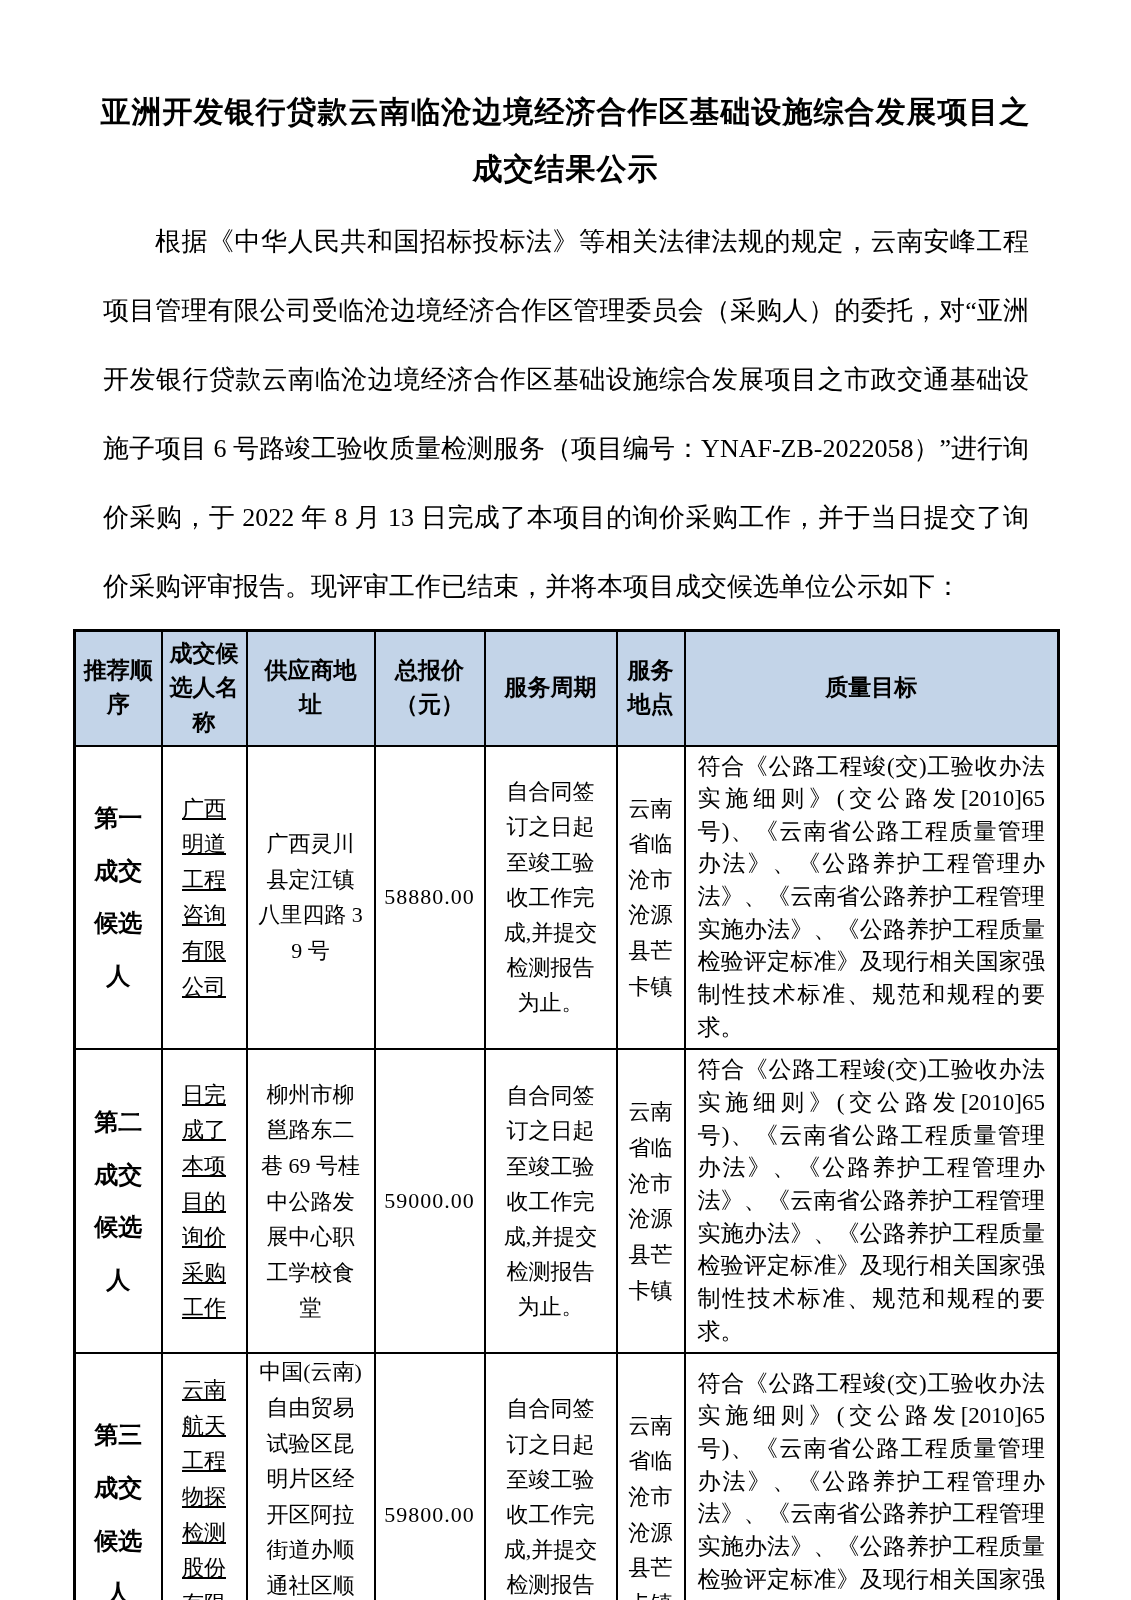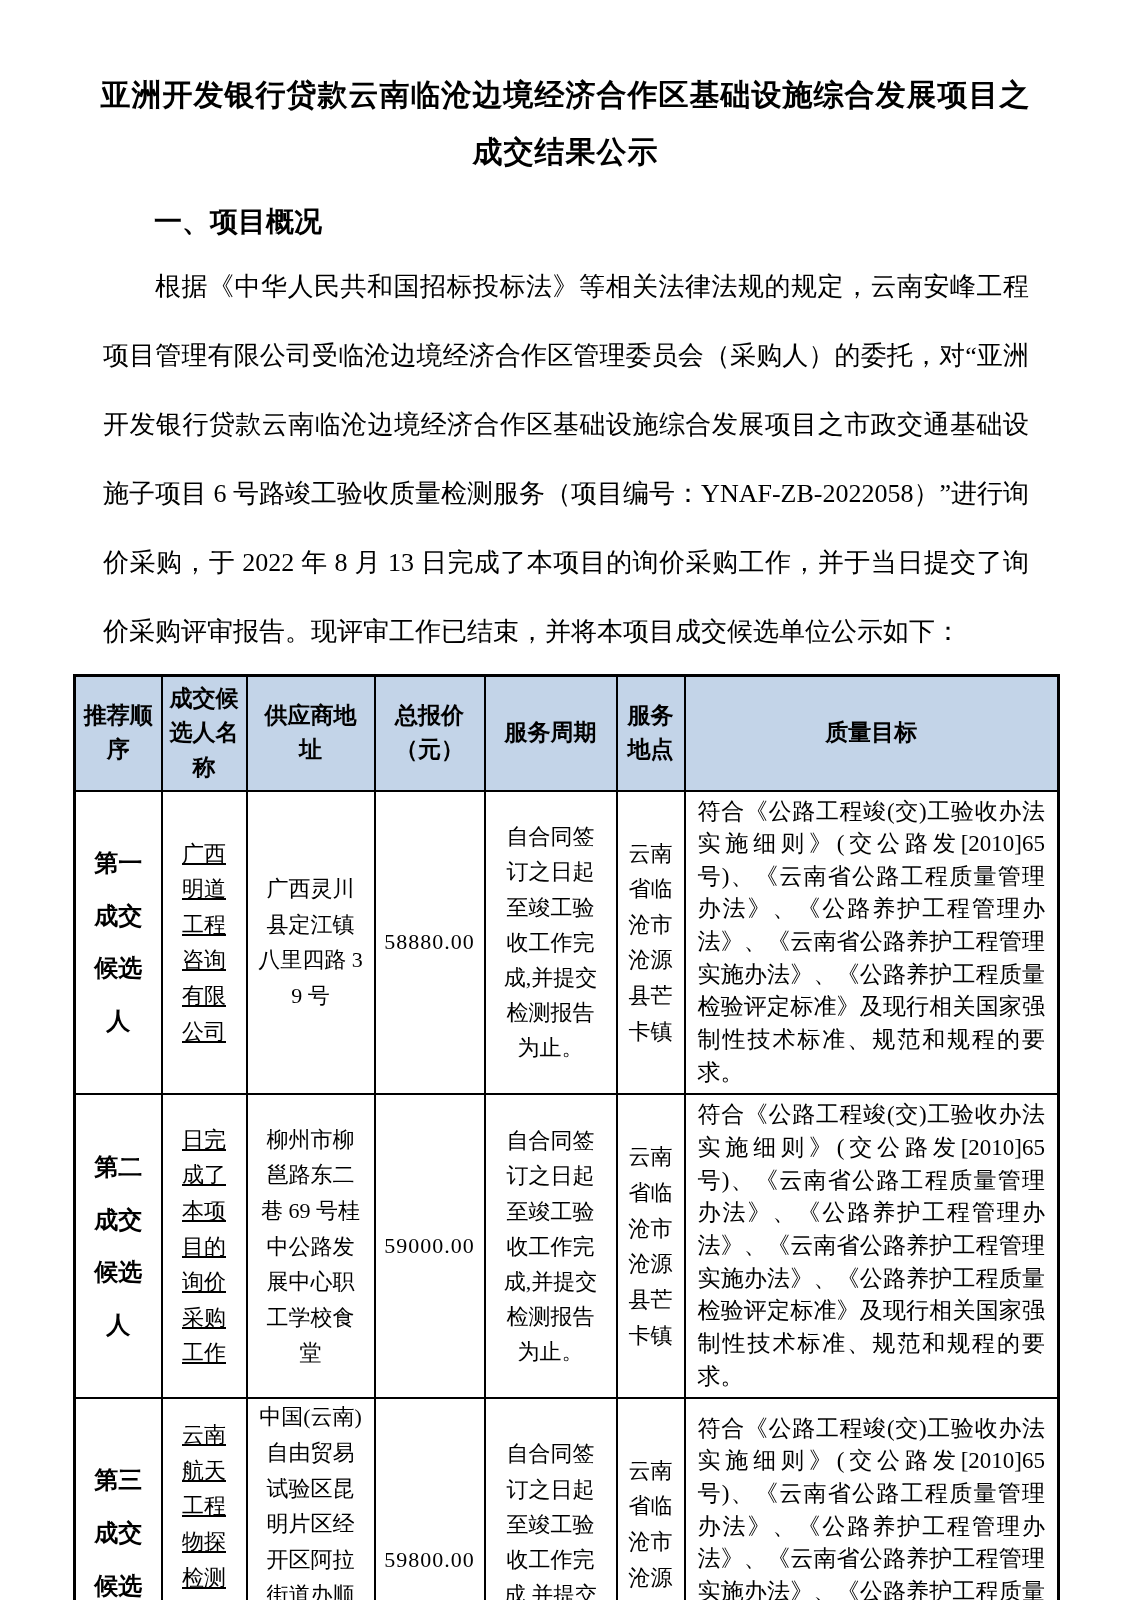--- a/index.html
+++ b/index.html
@@ -14,21 +14,21 @@
     color: #000000;
   }
   .page {
     position: relative;
     width: 1131px;
     height: 1600px;
     overflow: hidden;
     background: #ffffff;
   }
   .doc-title {
-    padding-top: 66px;
+    padding-top: 83px;
     text-align: center;
     font-weight: bold;
     font-size: 30px;
     line-height: 57px;
     letter-spacing: 1px;
   }
   .section-heading {
     margin: 22px 0 0 154px;
     font-size: 28px;
     font-weight: bold;
@@ -92,21 +92,20 @@
 </head>
 <body>
 
 <div class="page">
 
   <div class="doc-title">
     <div>亚洲开发银行贷款云南临沧边境经济合作区基础设施综合发展项目之</div>
     <div>成交结果公示</div>
   </div>
 
-  <div class="section-heading">一、项目概况</div>
 
   <p class="body-paragraph">根据《中华人民共和国招标投标法》等相关法律法规的规定，云南安峰工程项目管理有限公司受临沧边境经济合作区管理委员会（采购人）的委托，对“亚洲开发银行贷款云南临沧边境经济合作区基础设施综合发展项目之市政交通基础设施子项目 6 号路竣工验收质量检测服务（项目编号：YNAF-ZB-2022058）”进行询价采购，于 2022 年 8 月 13 日完成了本项目的询价采购工作，并于当日提交了询价采购评审报告。现评审工作已结束，并将本项目成交候选单位公示如下：</p>
 
   <table class="result-table">
     <colgroup>
       <col style="width:87px">
       <col style="width:85px">
       <col style="width:128px">
       <col style="width:110px">
       <col style="width:132px">

